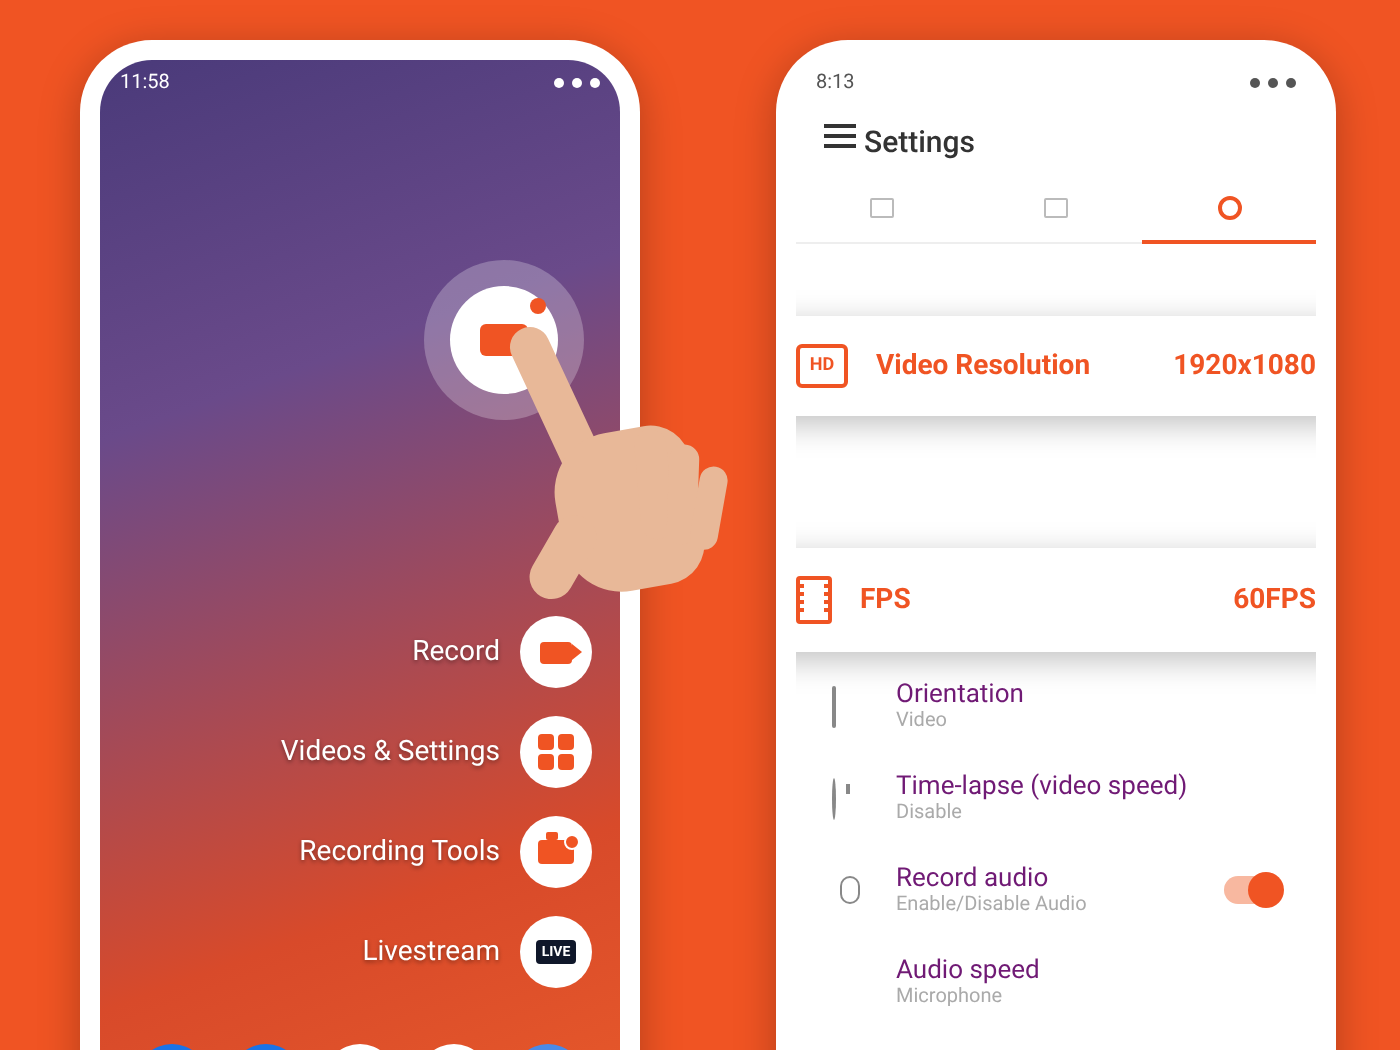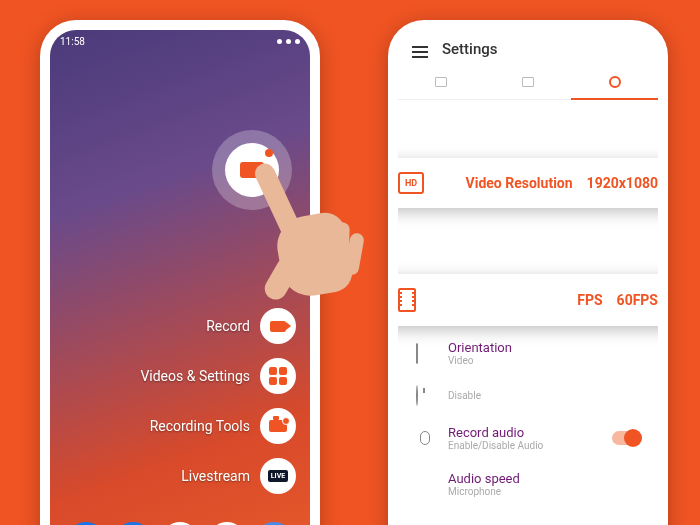--- a/index.html
+++ b/index.html
@@ -93,35 +93,35 @@
   }
   .finger{position:absolute;background:#e8b898;border-radius:20px;}
   .f1{width:20px;height:90px;top:0;left:20px;transform:rotate(-15deg);}
   .palm{position:absolute;width:70px;height:80px;background:#e8b898;border-radius:30px 20px 20px 30px;top:60px;left:20px;}
   .f2{width:16px;height:55px;top:62px;left:62px;transform:rotate(5deg);}
   .f3{width:15px;height:50px;top:72px;left:76px;transform:rotate(12deg);}
   .f4{width:14px;height:42px;top:85px;left:88px;transform:rotate(20deg);}
   .thumb{width:22px;height:45px;top:95px;left:8px;transform:rotate(40deg);background:#e8b898;border-radius:20px;position:absolute;}
 
   
-  .settings-header { display:flex; align-items:flex-end; gap:14px; padding:10px 14px; }
+  .settings-header { display:flex; align-items:flex-start; gap:4px; padding:10px 14px; }
   .hamburger { width:16px; display:flex; flex-direction:column; gap:3px;}
   .hamburger span{height:2px;background:#333;}
   .settings-title{font-size:15px; color:#333; font-weight:500;}
   .tab-row{display:flex; border-bottom:1px solid #eee;}
   .tab{flex:1; text-align:center; padding:8px 0; color:#bbb; font-size:12px; position:relative;}
   .tab.active{color:#f05423;}
   .tab.active::after{content:'';position:absolute;bottom:-1px;left:0;right:0;height:2px;background:#f05423;}
   .gear-mini{display:inline-block;width:12px;height:12px;border:2px solid currentColor;border-radius:50%;position:relative;}
   .tab-box{display:inline-block;width:12px;height:10px;border:1.5px solid currentColor;border-radius:1px;}
   .setting-card{
     position:absolute; left:-20px; right:-20px;
     background:#fff; border-radius:6px;
     box-shadow:0 4px 16px rgba(0,0,0,.25);
-    padding:14px 20px; display:flex; align-items:center; gap:14px;text-align:right;
+    padding:14px 20px; display:flex; align-items:center; gap:14px;
   }
   .card1{top:128px;} .card2{top:186px;} .card3{top:244px;}
   .sc-icon{width:26px;height:22px;border:2px solid #f05423;border-radius:3px;display:flex;align-items:center;justify-content:center;font-size:9px;font-weight:bold;color:#f05423;}
   .film-icon{width:18px;height:24px;border:2px solid #f05423;border-radius:2px;position:relative;}
   .film-icon::before,.film-icon::after{content:'';position:absolute;top:2px;bottom:2px;width:3px;background:repeating-linear-gradient(#f05423 0 2px,transparent 2px 4px);}
   .film-icon::before{left:-1px;} .film-icon::after{right:-1px;}
   .sc-label{flex:1;color:#f05423;font-weight:700;font-size:14px;}
   .sc-value{color:#f05423;font-weight:700;font-size:14px;}
   .settings-list{position:absolute;top:300px;left:0;right:0;}
   .srow{display:flex;align-items:center;gap:14px;padding:10px 18px;}
@@ -208,20 +208,28 @@
   <span class="finger f1"></span>
   <span class="palm"></span>
   <span class="finger f2"></span>
   <span class="finger f3"></span>
   <span class="finger f4"></span>
   <span class="thumb"></span>
 </div>
 
 <div class="phone right">
   <div class="screen">
+    <div class="statusbar dark">
+      <span>8:13</span>
+      <span class="sb-right">
+        <span class="sb-dot"></span>
+        <span class="sb-dot"></span>
+        <span class="sb-dot"></span>
+      </span>
+    </div>
 
     <div class="settings-header">
       <span class="hamburger">
           <span></span>
           <span></span>
           <span></span>
         </span>
       <span class="settings-title">Settings</span>
     </div>
 
@@ -246,20 +254,21 @@
       <div class="srow">
         <span class="sicon"><span class="rot-icon"></span></span>
         <span class="stxt">
           <div class="stitle">Orientation</div>
           <div class="ssub">Video</div>
         </span>
       </div>
       <div class="srow">
         <span class="sicon"><span class="clock-icon"></span></span>
         <span class="stxt">
+          <div class="stitle">Time-lapse (video speed)</div>
           <div class="ssub">Disable</div>
         </span>
       </div>
       <div class="srow">
         <span class="sicon">
             <div class="mic-icon"></div>
           </span>
         <span class="stxt">
           <div class="stitle">Record audio</div>
           <div class="ssub">Enable/Disable Audio</div>

